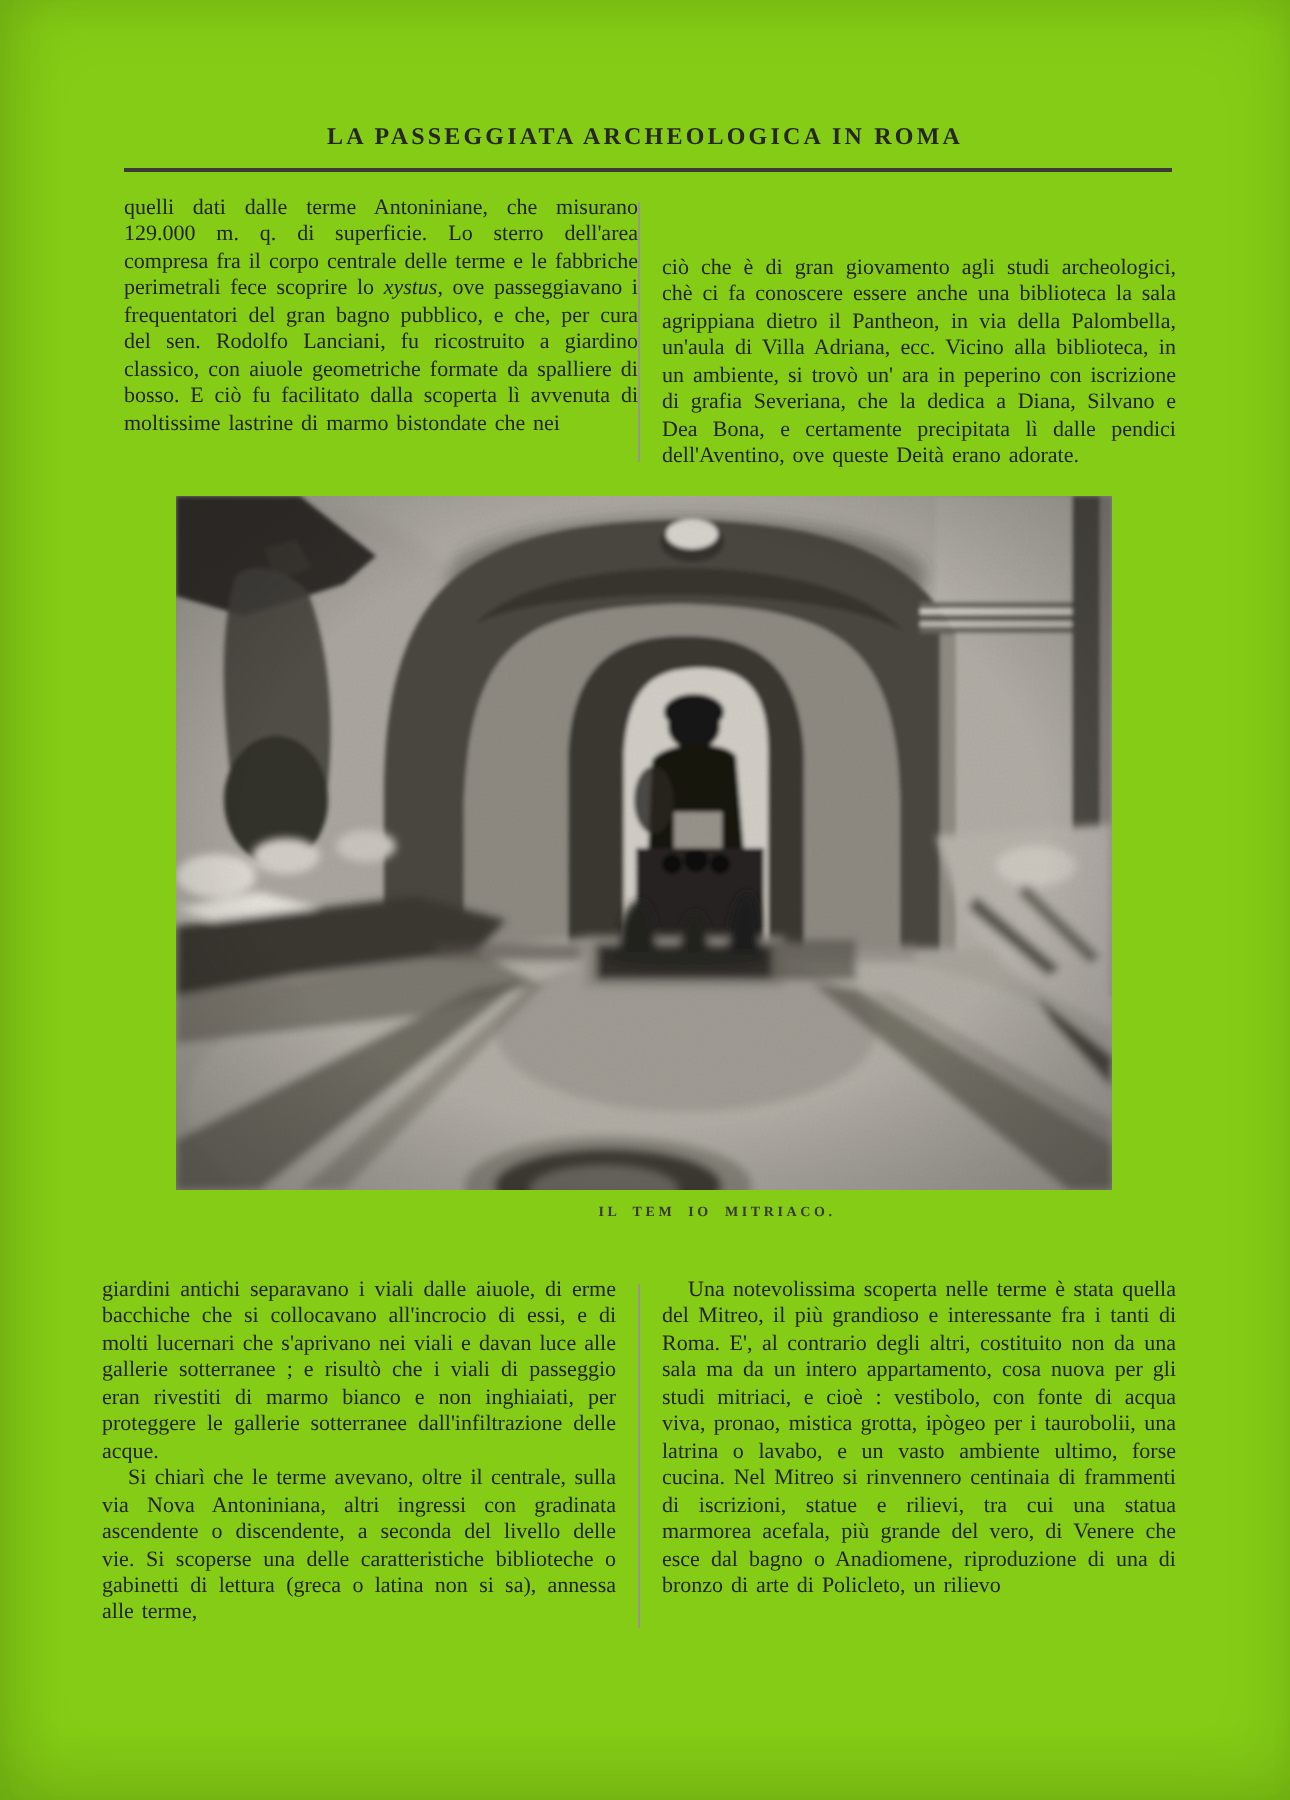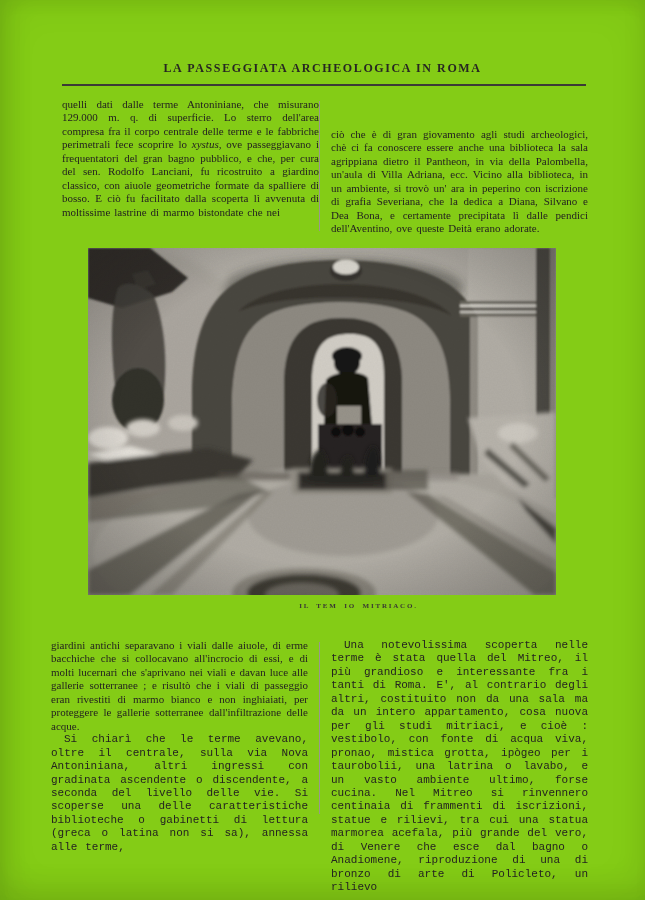--- a/index.html
+++ b/index.html
@@ -20,21 +20,21 @@
   .header-rule{
     position:absolute;top:84px;left:62px;width:524px;height:2px;
     background:#3c3a36;border:none;
   }
   .col{
     position:absolute;width:257px;
     font-size:11px;line-height:13.45px;text-align:justify;
     color:#242320;word-spacing:1.2px;
   }
   .col p{margin:0;padding:0;}
-  .col p.indent{text-indent:13px;font-family:Liberation Mono, monospace;}
+  .col p.indent{text-indent:13px;}
   .col-top-left{top:98px;left:62px;}
   .col-top-right{top:98px;left:331px;margin-top:30px;}
   .col-bot-left{top:639px;left:51px;}
   .col-bot-right{top:639px;left:331px;}
   .col-rule{
     position:absolute;left:319px;width:1px;background:#9a968f;
   }
   .col-rule-top{top:101px;height:130px;}
   .col-rule-bottom{top:642px;height:172px;}
   .figure{

